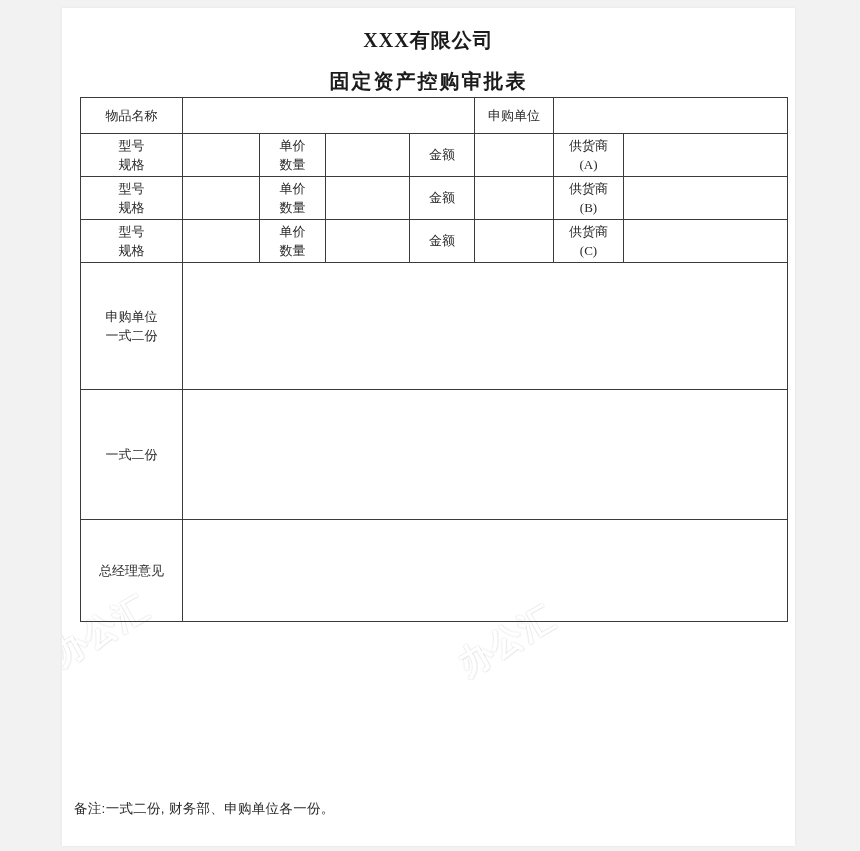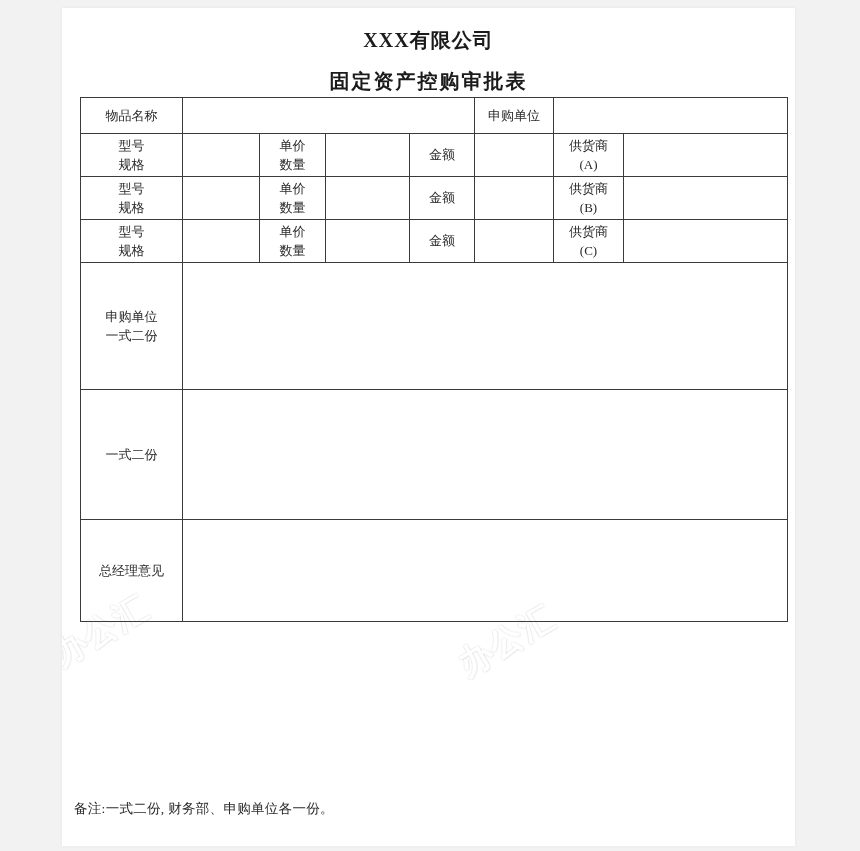--- a/index.html
+++ b/index.html
@@ -113,21 +113,21 @@
   .r-big-c  { height: 129px; }
   .r-big-d  { height: 102px; }
 
   .blank-cell { background: transparent; }
 
   
   .footnote {
     position: absolute;
     left: 12px;
     top: 792px;
-    font-family: Liberation Serif, serif;
+    font-family: Liberation Sans, sans-serif;
     font-size: 13.5px;
     color: #2a2a2a;
     letter-spacing: 0.3px;
     white-space: nowrap;
   }
 </style>
 </head>
 <body>
 
 <div class="canvas">

